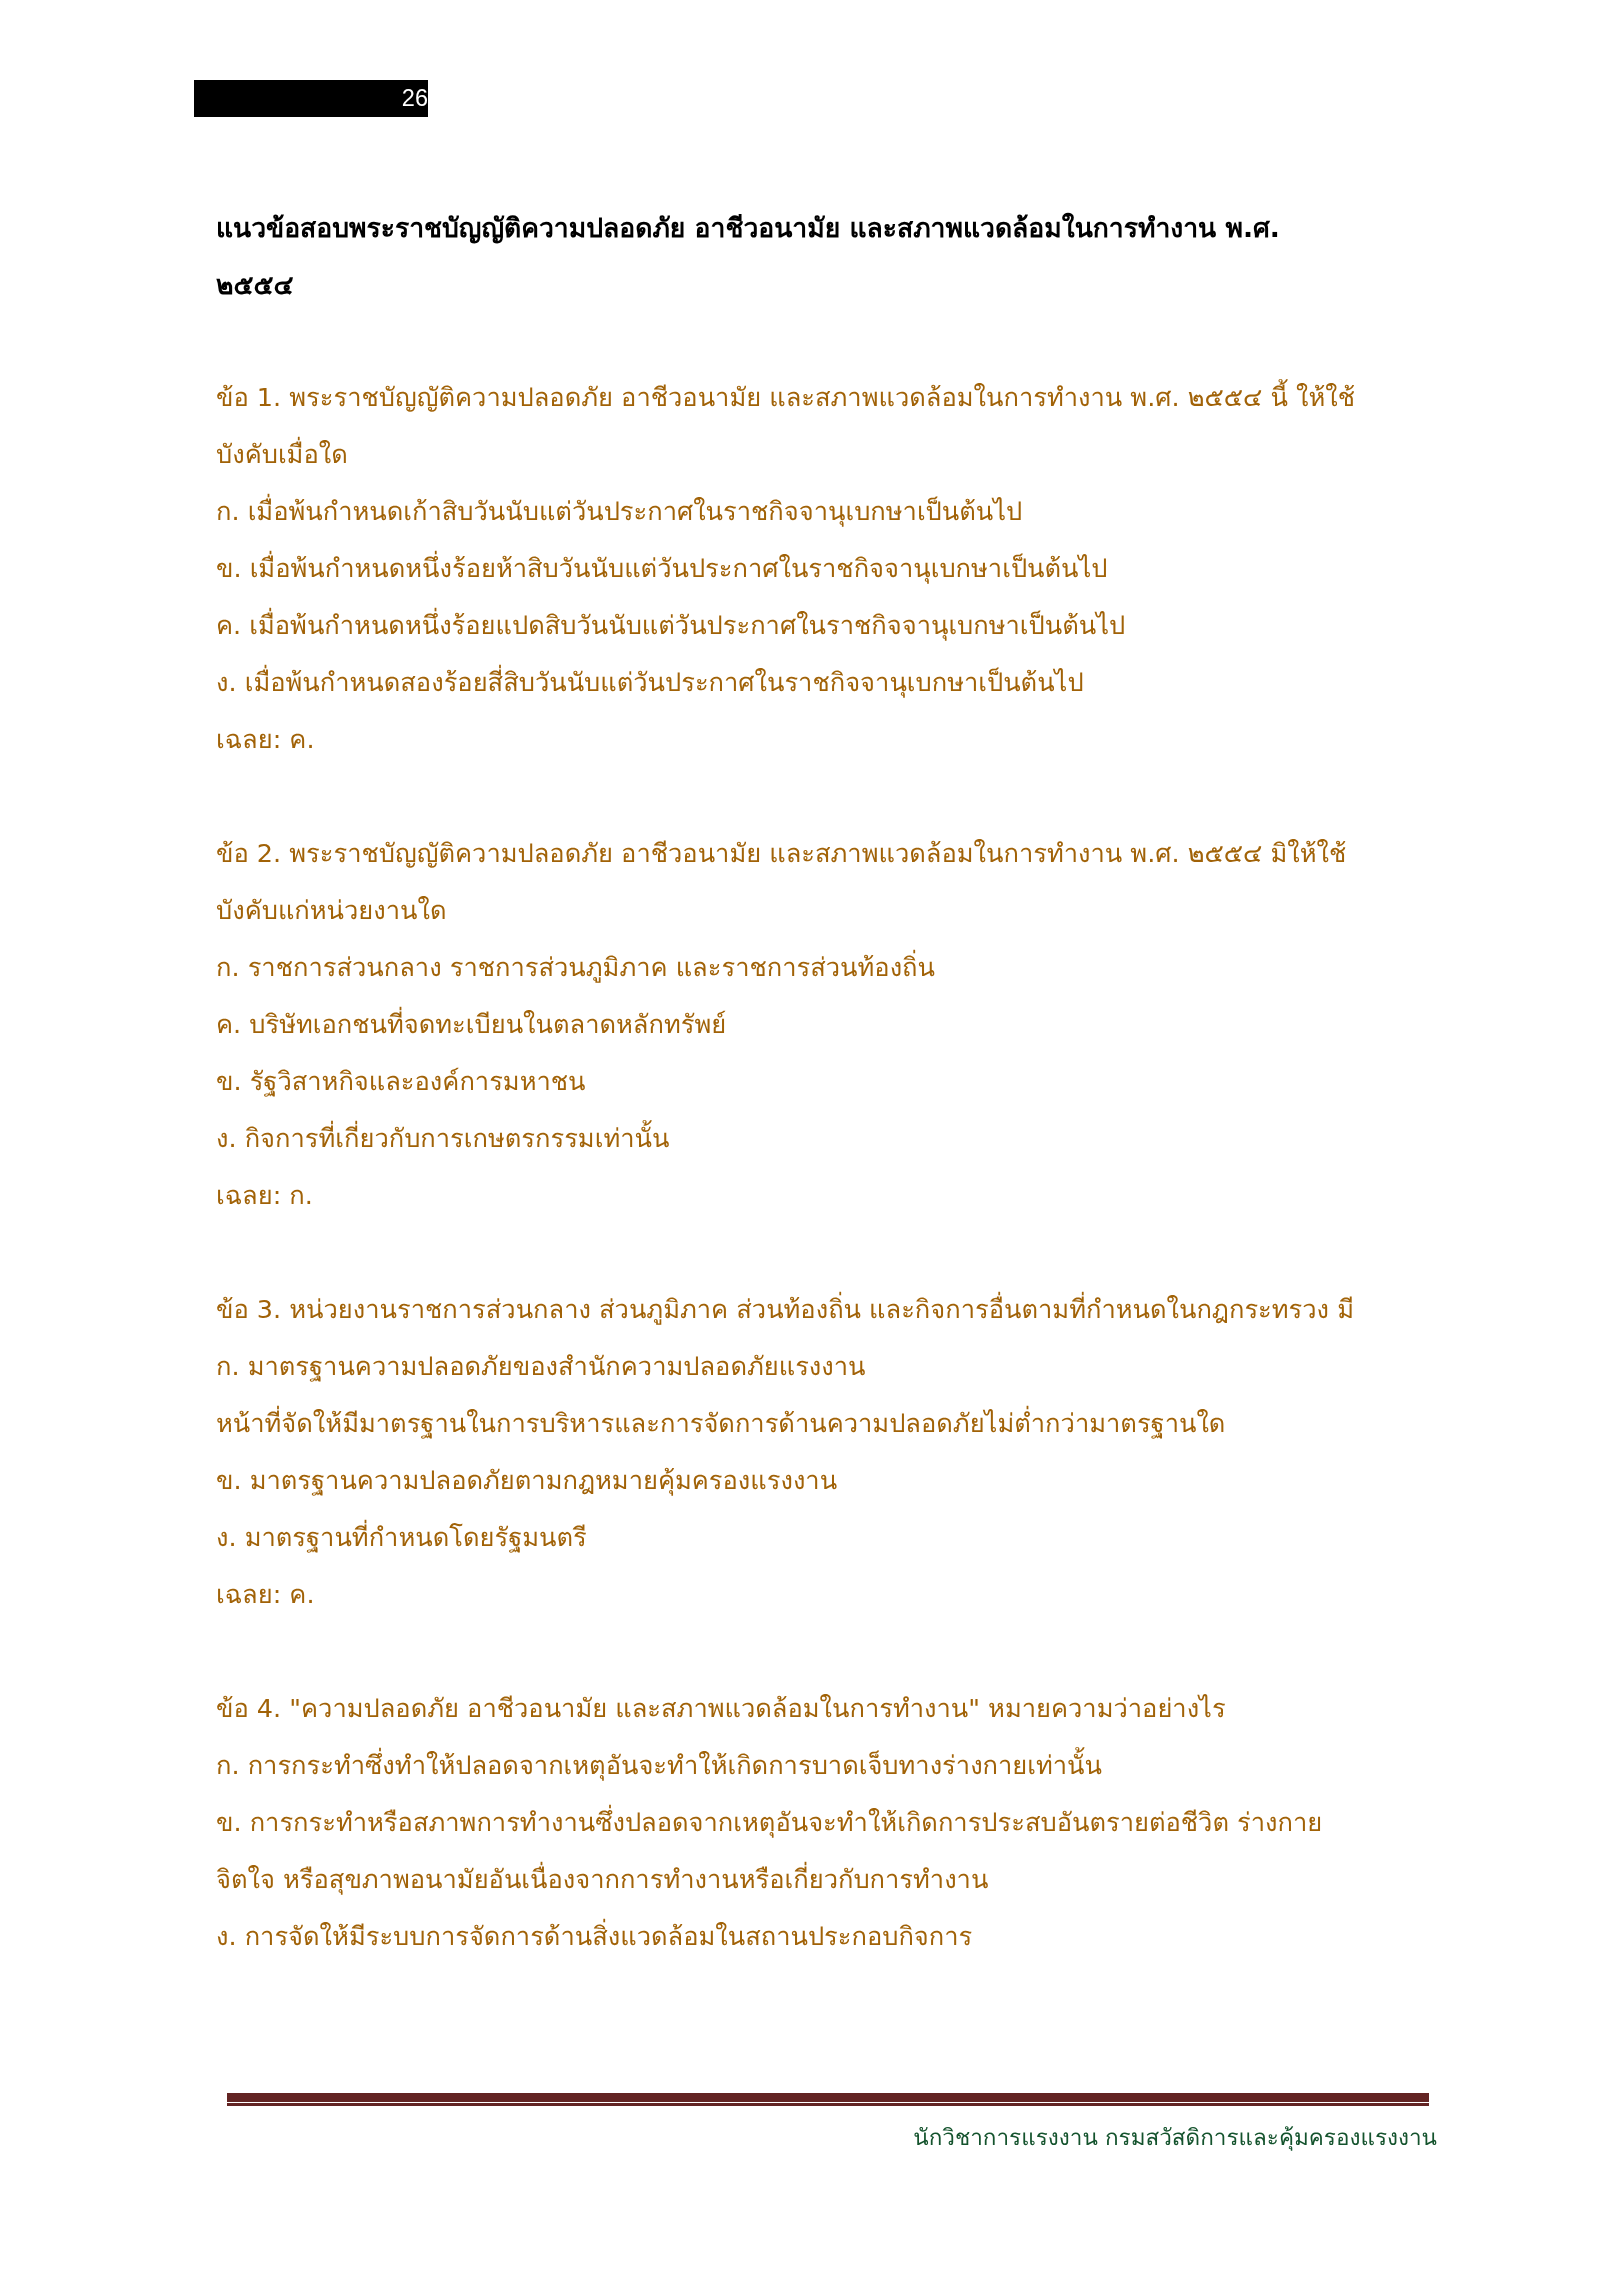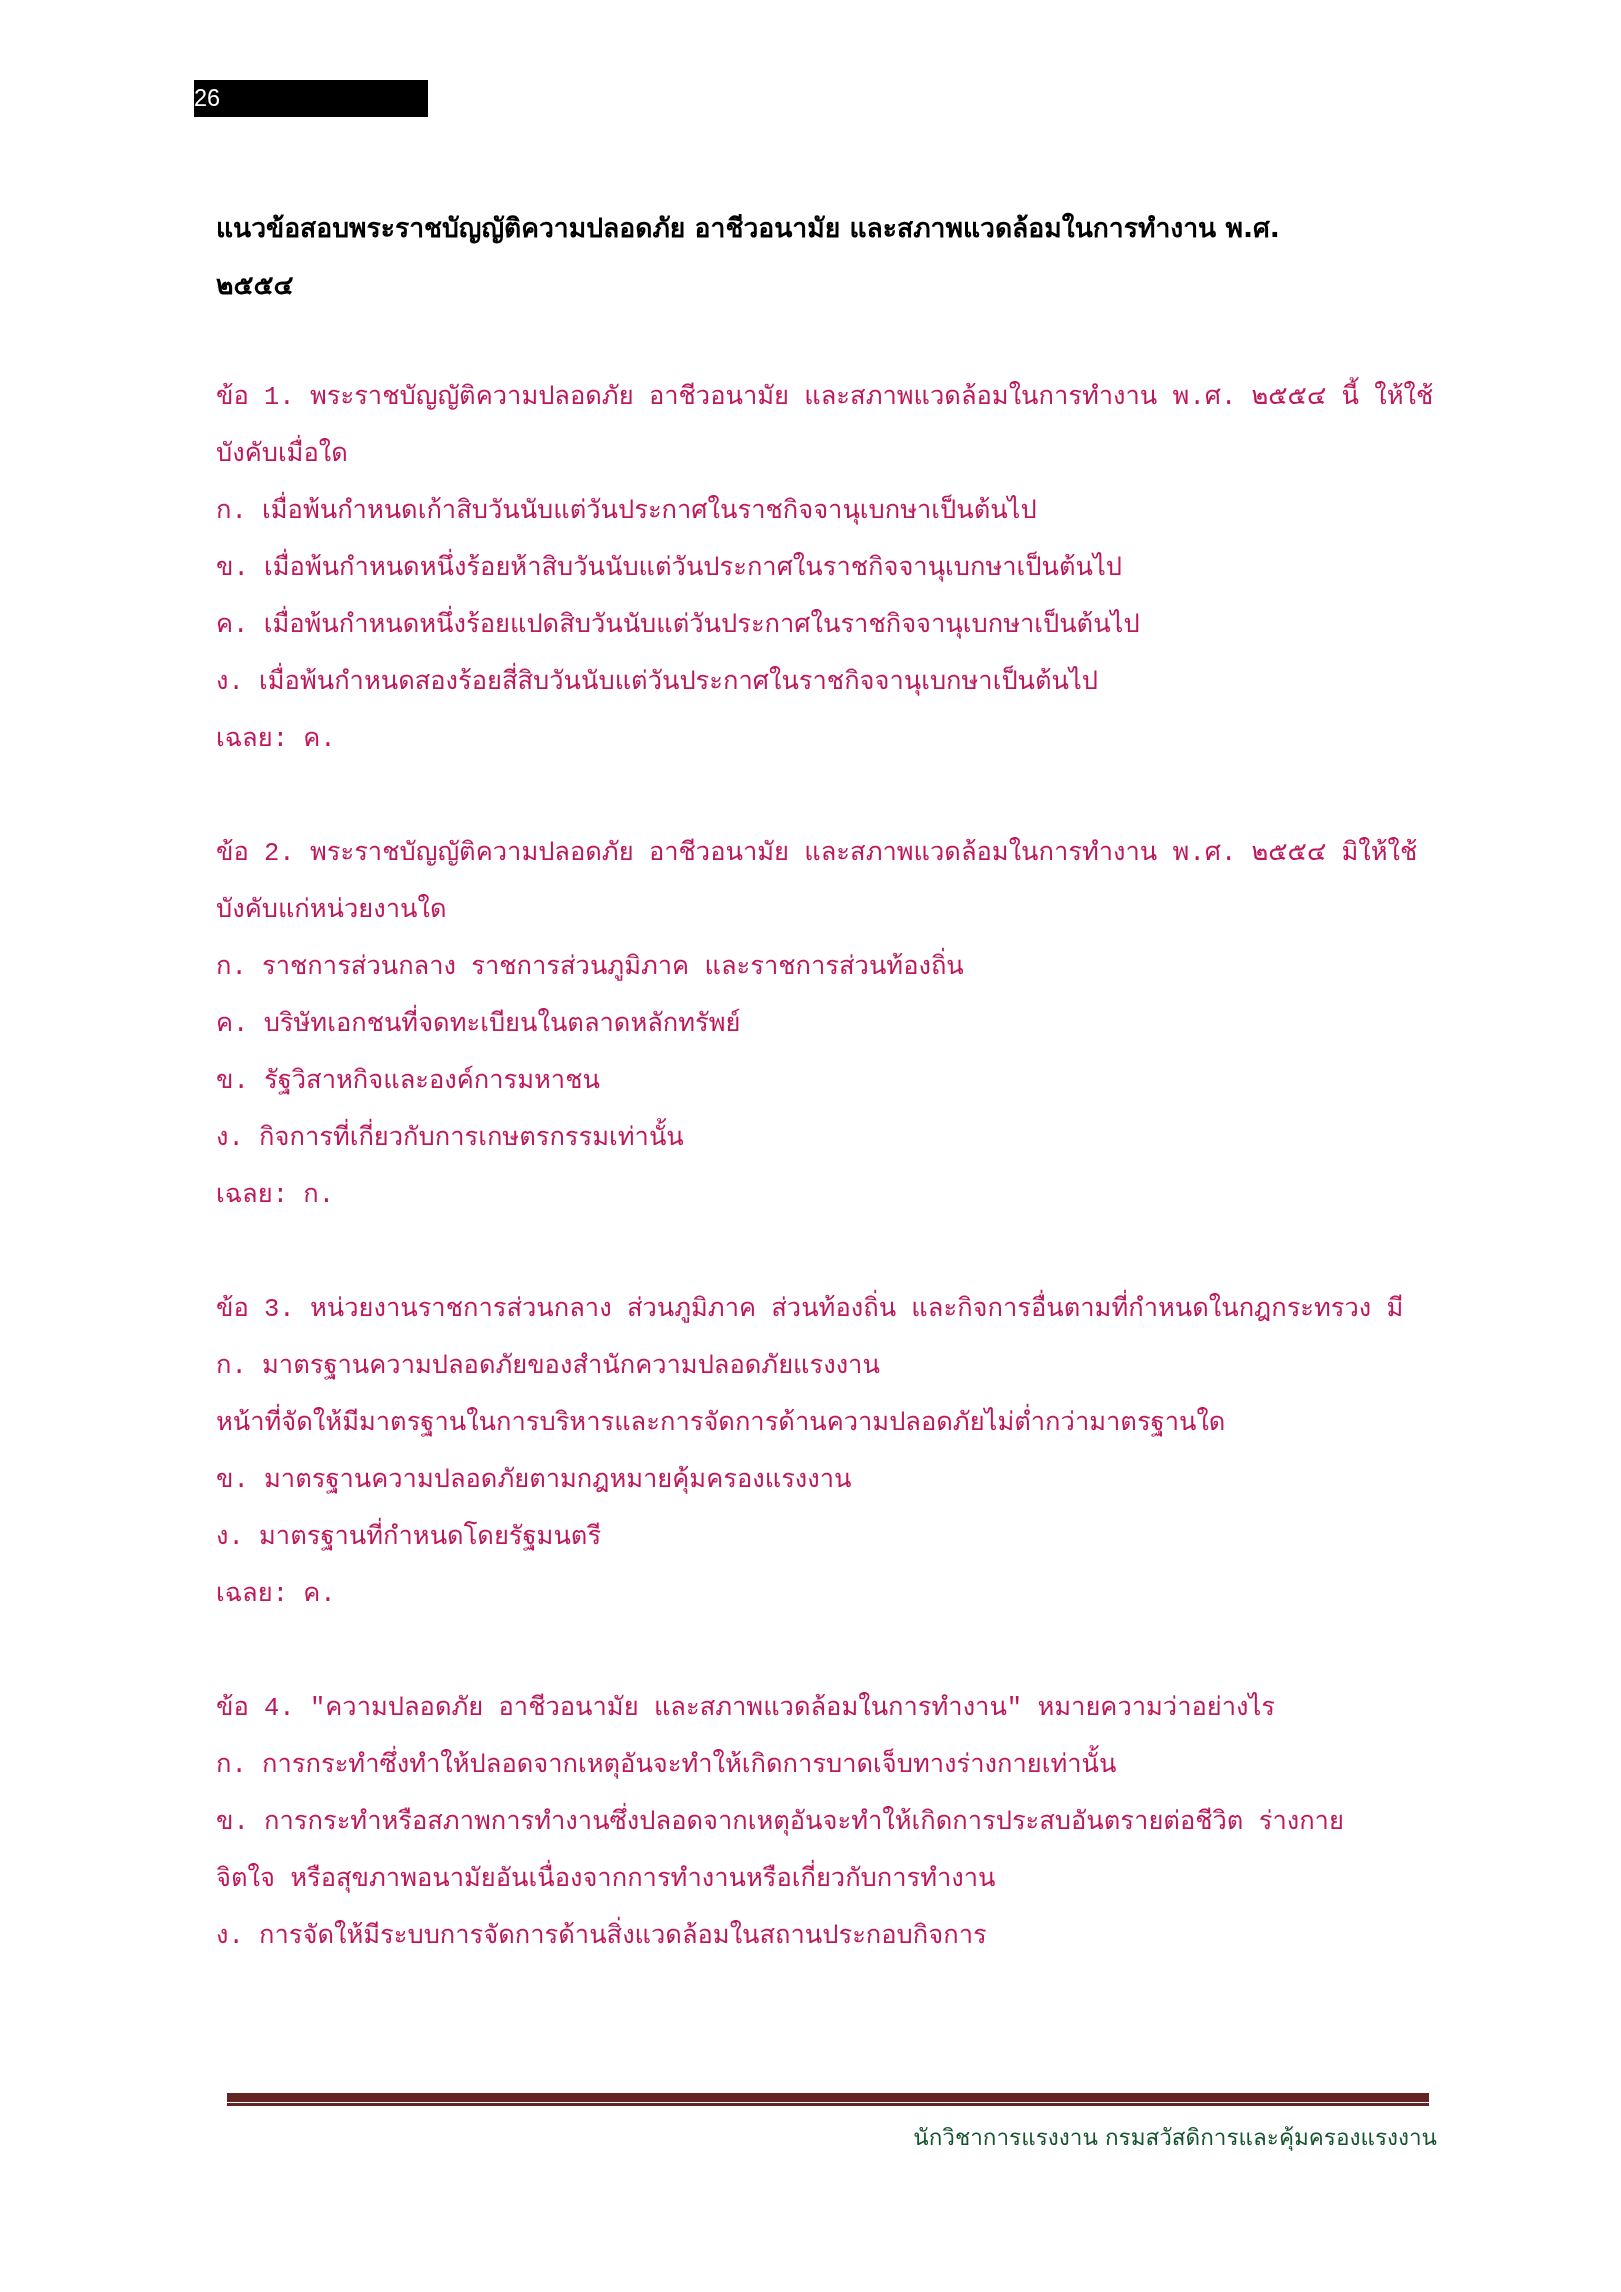--- a/index.html
+++ b/index.html
@@ -19,43 +19,42 @@
       position: absolute;
       left: 194px;
       top: 80px;
       width: 234px;
       height: 37px;
       background: #000000;
       color: #ffffff;
       font-family: "Liberation Sans", sans-serif;
       font-size: 23.5px;
       line-height: 37px;
-      text-align: left;
+      text-align: right;
     }
     .doc-title {
       position: absolute;
       left: 216px;
       top: 199px;
       width: 1210px;
       text-align: left;
       font-weight: bold;
       font-size: 26.5px;
       line-height: 57px;
       color: #000000;
       margin: 0;
     }
     .body-text {
       position: absolute;
       left: 216px;
       top: 369px;
       width: 1211px;
       font-size: 25.5px;
       line-height: 57px;
-      color: #be185d;
-      font-family: Liberation Mono, monospace;
+      color: #a16207;
     }
     .question {
       margin: 0 0 57px 0;
     }
     .question-stem {
       display: block;
       text-align: justify;
     }
     .line {
       display: block;

